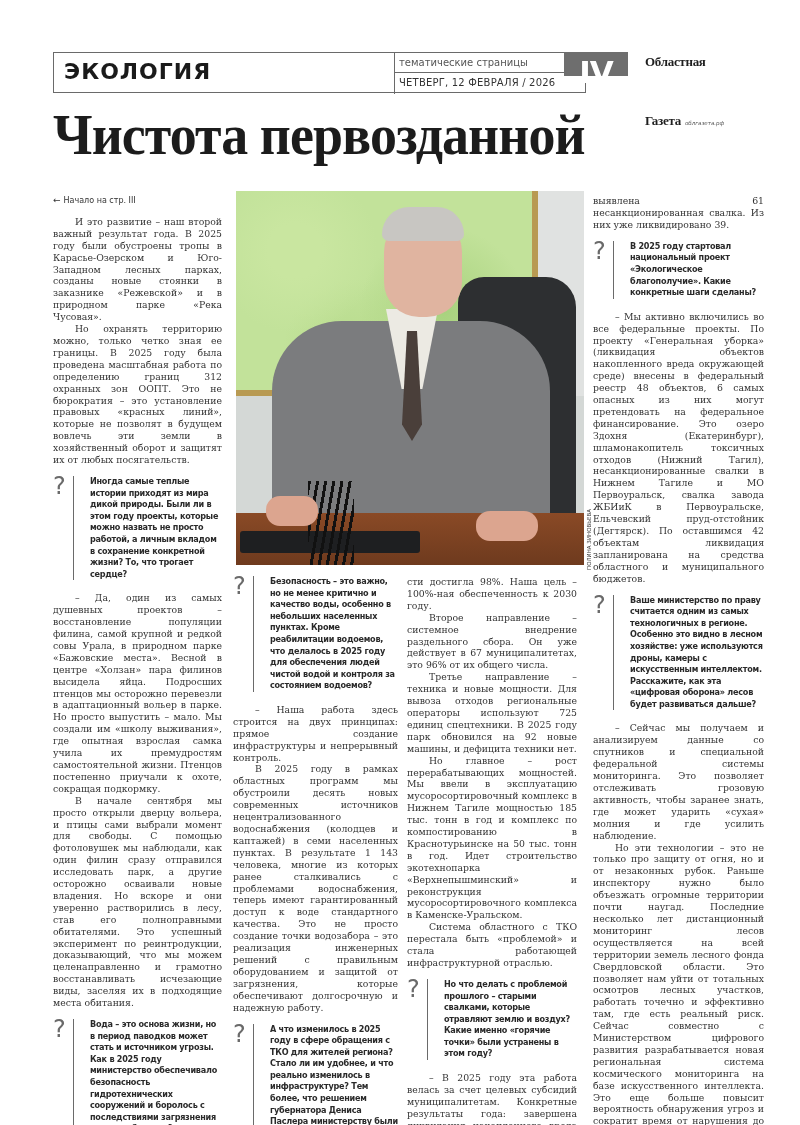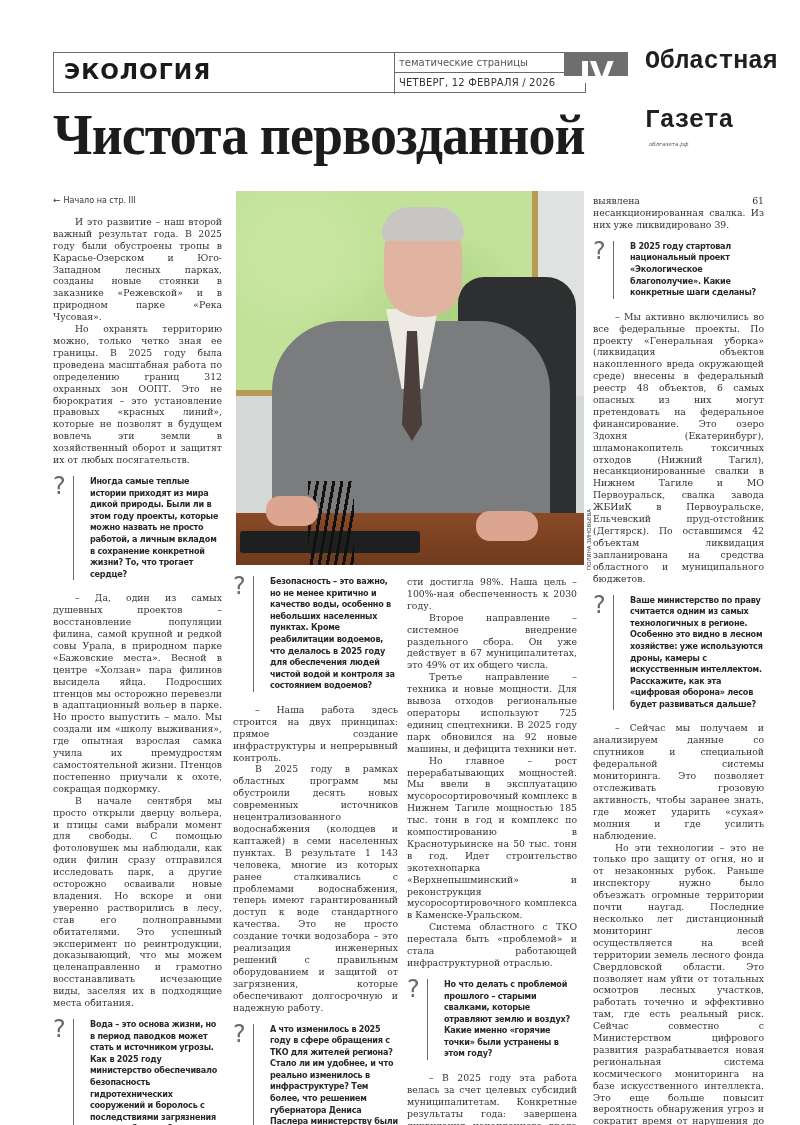--- a/index.html
+++ b/index.html
@@ -31,21 +31,21 @@
     padding: 4px 0 0 4px; letter-spacing: 0.2px;
   }
   .page-num {
     position: absolute; left: 511px; top: 0; width: 64px; height: 24px;
     background: #6e6e6e; color: #fff;
     font-family: "DejaVu Sans", sans-serif; font-weight: bold; font-size: 31px;
     text-align: center; line-height: 41px; letter-spacing: -1px;
   }
   .logo { position: absolute; left: 592px; top: 0; width: 124px; height: 42px; }
   .logo .l1, .logo .l2 {
-    font-family: Liberation Mono, monospace; font-weight: bold; font-size: 25px;
+    font-family: Liberation Serif, serif; font-weight: bold; font-size: 13px;
     color: #1f1f1f; line-height: 19px; letter-spacing: -0.3px;
   }
   .logo .l2 { display: inline-block; margin-top: 40px; }
   .logo .site {
     font-family: "DejaVu Sans", sans-serif; font-size: 5.5px; color: #555;
     margin-left: 4px; font-style: italic;
   }
 
   
   .headline {
@@ -210,21 +210,21 @@
   <p>В 2025 году в рамках областных программ мы обустроили десять новых современных источников нецентрализованного водоснабжения (колодцев и каптажей) в семи населенных пунктах. В результате 1 143 человека, многие из которых ранее сталкивались с проблемами водоснабжения, теперь имеют гарантированный доступ к воде стандартного качества. Это не просто создание точки водозабора – это реализация инженерных решений с правильным оборудованием и защитой от загрязнения, которые обеспечивают долгосрочную и надежную работу.</p>
   <div class="question">
     <span class="qmark">?</span>
     <span class="qtext">А что изменилось в 2025 году в сфере обращения с ТКО для жителей региона? Стало ли им удобнее, и что реально изменилось в инфраструктуре? Тем более, что решением губернатора Дениса Паслера министерству были переданы полномочия по обращению с ТКО.</span>
   </div>
 
 </div>
 
 <div class="col col3">
   <p style="text-indent:0">сти достигла 98%. Наша цель – 100%-ная обеспеченность к 2030 году.</p>
-  <p>Второе направление – системное внедрение раздельного сбора. Он уже действует в 67 муниципалитетах, это 49% от их общего числа.</p>
+  <p>Второе направление – системное внедрение раздельного сбора. Он уже действует в 67 муниципалитетах, это 96% от их общего числа.</p>
   <p>Третье направление – техника и новые мощности. Для вывоза отходов региональные операторы используют 725 единиц спецтехники. В 2025 году парк обновился на 92 новые машины, и дефицита техники нет.</p>
   <p>Но главное – рост перерабатывающих мощностей. Мы ввели в эксплуатацию мусоросортировочный комплекс в Нижнем Тагиле мощностью 185 тыс. тонн в год и комплекс по компостированию в Краснотурьинске на 50 тыс. тонн в год. Идет строительство экотехнопарка «Верхнепышминский» и реконструкция мусоросортировочного комплекса в Каменске-Уральском.</p>
   <p>Система областного с ТКО перестала быть «проблемой» и стала работающей инфраструктурной отраслью.</p>
   <div class="question">
     <span class="qmark">?</span>
     <span class="qtext">Но что делать с проблемой прошлого – старыми свалками, которые отравляют землю и воздух? Какие именно «горячие точки» были устранены в этом году?</span>
   </div>
   <p>– В 2025 году эта работа велась за счет целевых субсидий муниципалитетам. Конкретные результаты года: завершена ликвидация накопленного вреда окружающей среды на двух объектах в поселках Троицкий и Новоуткинск. Работы закончены, идет финальная приемка.</p>
 
 </div>

